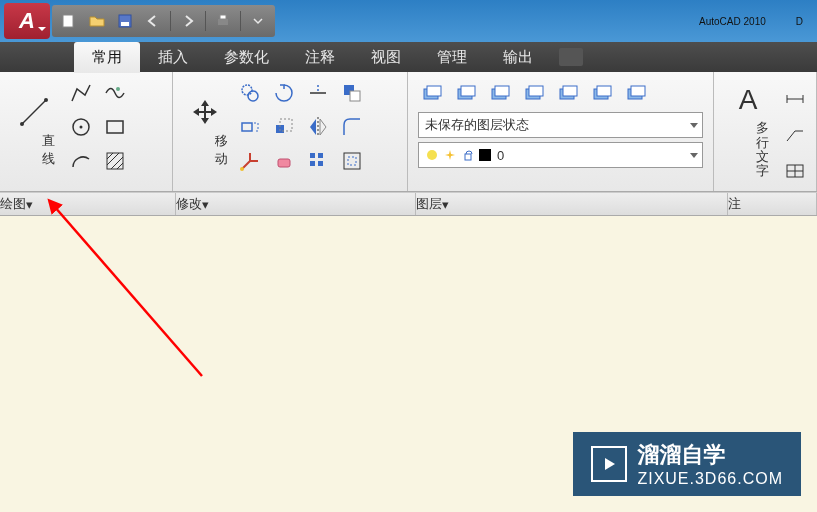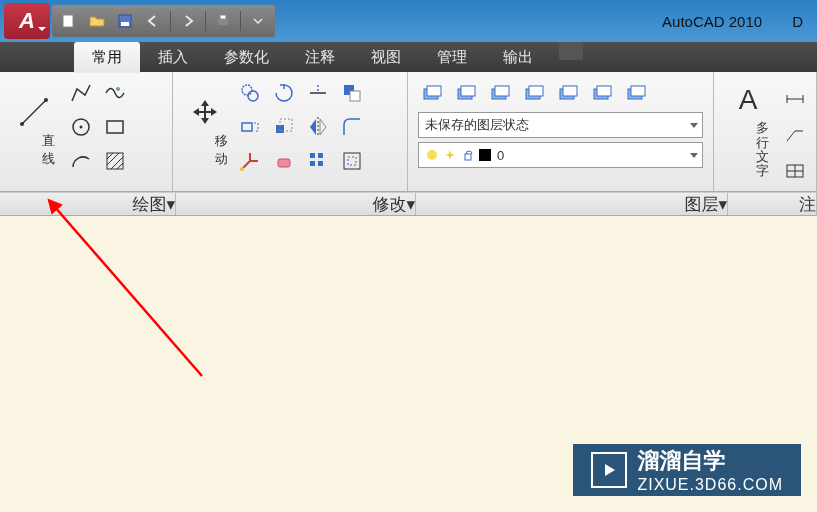--- a/index.html
+++ b/index.html
@@ -6,54 +6,54 @@
     body { width: 817px; height: 512px; background: #3b8dd0; overflow: hidden; position: relative; }
 
     
     .titlebar { height: 42px; background: linear-gradient(#2d7fc4, #4a98d6); display: flex; align-items: center; padding: 0 4px; }
     .app-menu { width: 46px; height: 36px; background: linear-gradient(#c83848, #a02030); border-radius: 4px; display: flex; align-items: center; justify-content: center; position: relative; margin-right: 2px; }
     .app-menu-a { color: #fff; font-weight: bold; font-size: 22px; font-style: italic; }
     .app-menu-arrow { position: absolute; right: 4px; bottom: 8px; width: 0; height: 0; border-left: 4px solid transparent; border-right: 4px solid transparent; border-top: 4px solid #fff; }
     .qat { display: flex; align-items: center; background: linear-gradient(#8a8a8a, #6a6a6a); height: 32px; border-radius: 3px; padding: 0 4px; gap: 2px; }
     .qat-btn { width: 26px; height: 26px; display: flex; align-items: center; justify-content: center; color: #e8e8e8; cursor: pointer; }
     .qat-sep { width: 1px; height: 20px; background: #555; margin: 0 2px; }
-    .title-text { margin-left: auto; margin-right: 10px; color: #111; font-size: 15px; display: flex; gap: 30px; }
-
-    
-    .ribbon-tabs { height: 30px; background: linear-gradient(#4e4e4e, #3a3a3a); display: flex; align-items: flex-start; padding-left: 74px; gap: 0; }
+    .title-text { margin-left: auto; margin-right: 10px; color: #111; font-size: 10px; display: flex; gap: 30px; }
+
+    
+    .ribbon-tabs { height: 30px; background: linear-gradient(#4e4e4e, #3a3a3a); display: flex; align-items: center; padding-left: 74px; gap: 0; }
     .rtab { padding: 6px 18px; color: #e8e8e8; font-size: 15px; cursor: pointer; }
     .rtab.active { background: linear-gradient(#f9f9f9, #e8e8e8); color: #111; border-radius: 3px 3px 0 0; }
     .rtab-end { width: 24px; height: 18px; margin-left: 8px; background: #555; border-radius: 2px; }
 
     
     .ribbon { height: 120px; background: linear-gradient(#f8f8f8, #e8e8e8); display: flex; border-bottom: 1px solid #aaa; }
     .panel { border-right: 1px solid #bbb; display: flex; flex-direction: column; }
     .panel-content { flex: 1; display: flex; align-items: flex-start; padding: 6px; gap: 4px; }
     .big-btn { display: flex; flex-direction: column; align-items: center; justify-content: center; width: 56px; height: 100%; cursor: pointer; gap: 4px; }
     .big-btn-label { font-size: 13px; color: #333; margin-left: 36px; }
     .grid3 { display: grid; grid-template-columns: repeat(2, 30px); grid-template-rows: repeat(3, 30px); gap: 4px; }
     .grid-row3 { display: grid; grid-template-columns: repeat(4, 30px); grid-template-rows: repeat(3, 30px); gap: 4px; }
     .small-btn { width: 30px; height: 30px; display: flex; align-items: center; justify-content: center; cursor: pointer; border: 1px solid transparent; border-radius: 2px; }
 
     
     .panel-labels { height: 24px; background: linear-gradient(#eee, #ddd); border-top: 1px solid #ccc; border-bottom: 1px solid #aaa; display: flex; }
-    .plabel { border-right: 1px solid #bbb; display: flex; align-items: center; justify-content: flex-end; font-size: 17px; color: #333; cursor: pointer; }
+    .plabel { border-right: 1px solid #bbb; display: flex; align-items: center; justify-content: flex-start; font-size: 13px; color: #333; cursor: pointer; }
 
     
     .layer-panel .panel-content { flex-direction: column; align-items: stretch; padding: 6px 10px; }
     .layer-icons { display: flex; gap: 4px; }
     .combo { height: 26px; border: 1px solid #999; background: #fff; display: flex; align-items: center; padding: 0 6px; font-size: 13px; color: #333; position: relative; }
     .combo-arrow { position: absolute; right: 4px; width: 0; height: 0; border-left: 4px solid transparent; border-right: 4px solid transparent; border-top: 5px solid #666; }
 
     
     .canvas { position: absolute; top: 216px; left: 0; right: 0; bottom: 0; background: #f9f5e2; }
     .arrow-annot { position: absolute; top: 186px; left: 42px; pointer-events: none; }
 
     
-    .wm { position: absolute; right: 16px; bottom: 16px; background: #2a5578; color: #fff; padding: 2px 18px; display: flex; align-items: center; gap: 10px; }
+    .wm { position: absolute; right: 16px; bottom: 16px; background: #2a5578; color: #fff; padding: 8px 18px; display: flex; align-items: center; gap: 10px; }
     .wm-icon { width: 36px; height: 36px; border: 2px solid #fff; display: flex; align-items: center; justify-content: center; }
     .wm-txt { display: flex; flex-direction: column; }
     .wm-main { font-size: 22px; font-weight: bold; }
     .wm-sub { font-size: 16px; letter-spacing: 1px; }
 
     .icon16 { width: 16px; height: 16px; }
     .icon24 { width: 24px; height: 24px; }
     .icon32 { width: 32px; height: 32px; }
   </style>
 </head>

